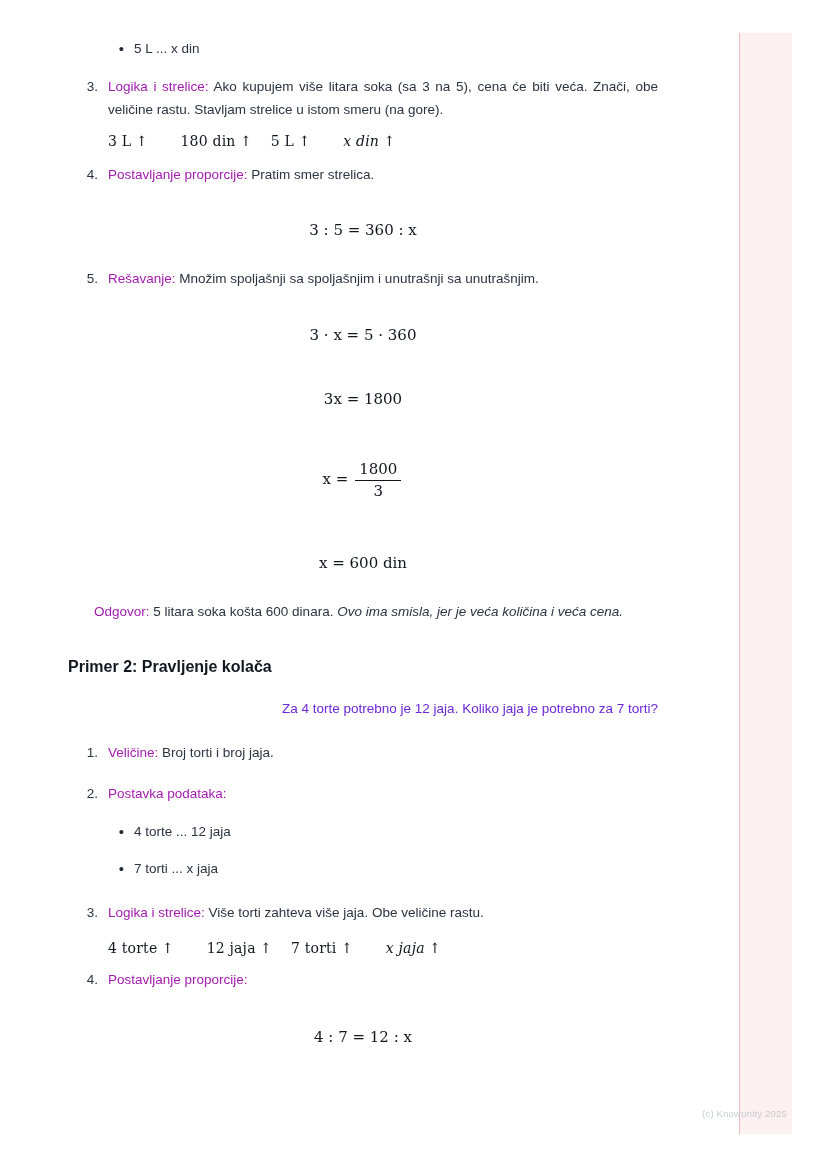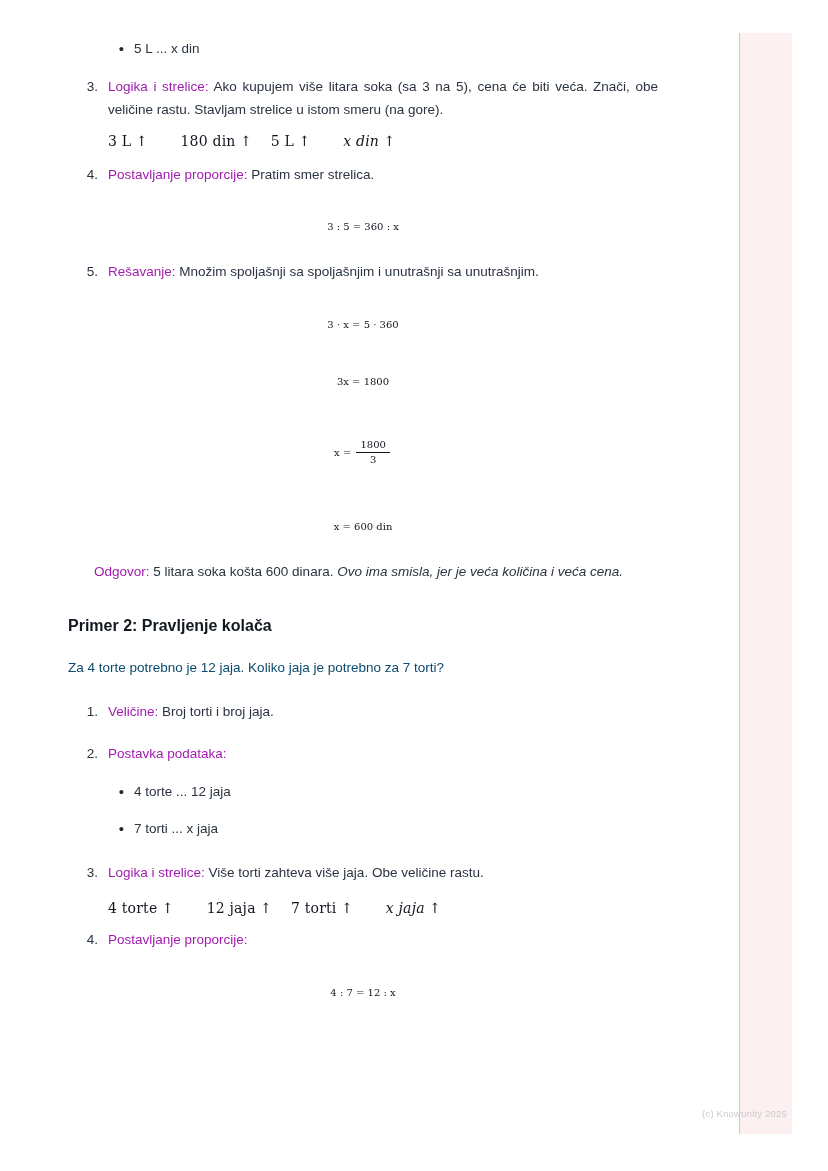--- a/index.html
+++ b/index.html
@@ -89,21 +89,21 @@
     flex: 1 1 auto;
     color: #2a3340;
   }
   .bullets-indent {
     margin-left: 30px;
   }
 
   
   .math {
     font-family: "DejaVu Serif", "Liberation Serif", serif;
-    font-size: 10px;
+    font-size: 15px;
     color: #11161d;
     text-align: center;
     margin: 28px 0 28px 0;
   }
   .math-left {
     font-family: "DejaVu Serif", "Liberation Serif", serif;
     font-size: 14px;
     color: #11161d;
     margin: 12px 0 6px 40px;
     letter-spacing: .2px;
@@ -138,23 +138,24 @@
 
   .heading {
     font-size: 16px;
     font-weight: bold;
     color: #121820;
     margin: 34px 0 0 0;
   }
 
   .body-para {
     font-size: 13.5px;
-    color: #0c4a6e;
+    color: #6d28d9;
     margin: 22px 0 0 0;
     line-height: 1.7;
+    text-align: right;
   }
 
   .footer-note {
     position: absolute;
     right: 41px;
     bottom: 52px;
     font-size: 9.5px;
     color: #c9ccd1;
     letter-spacing: .2px;
   }

